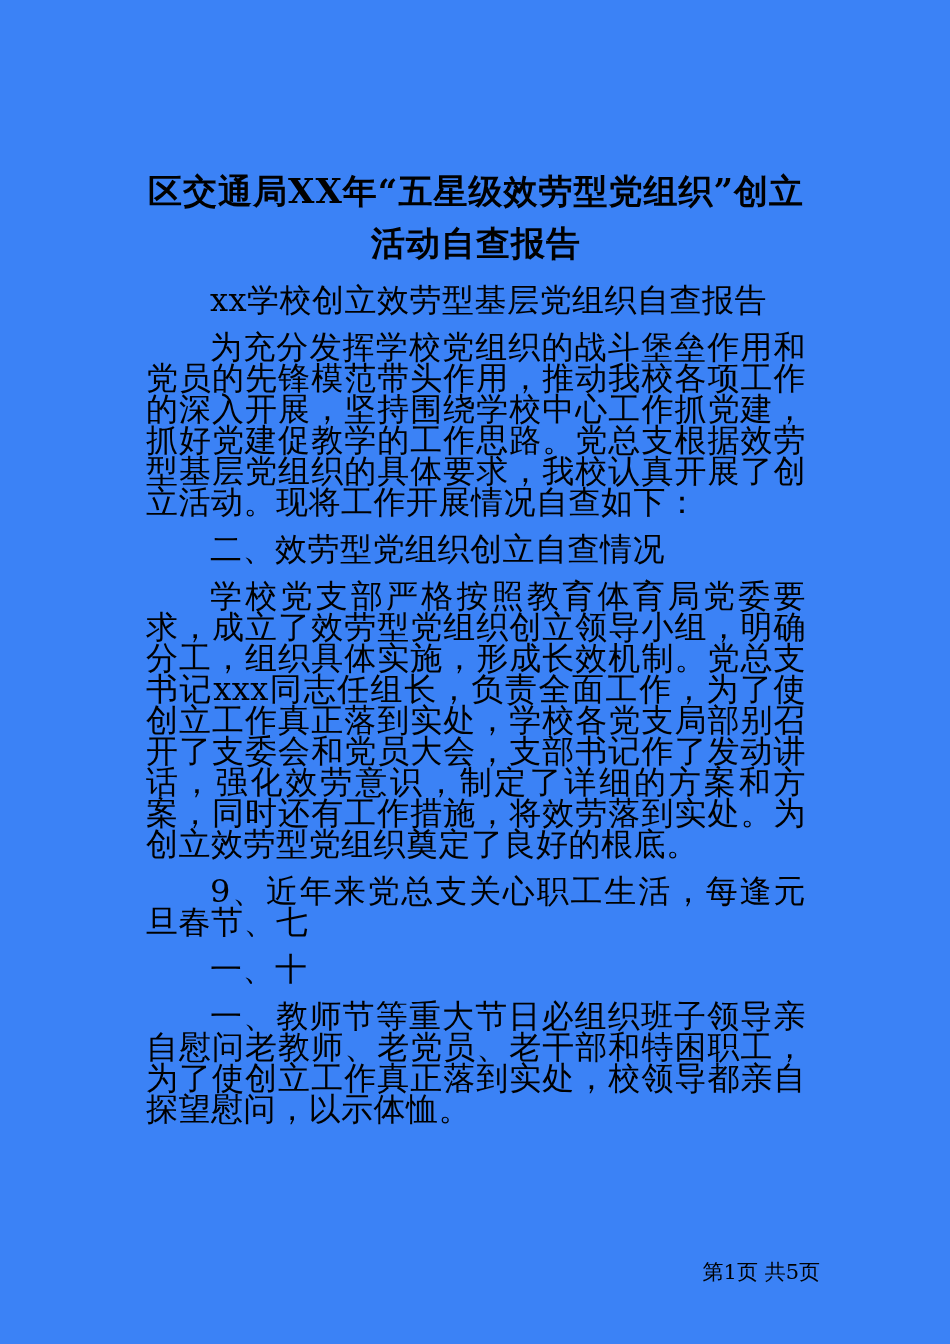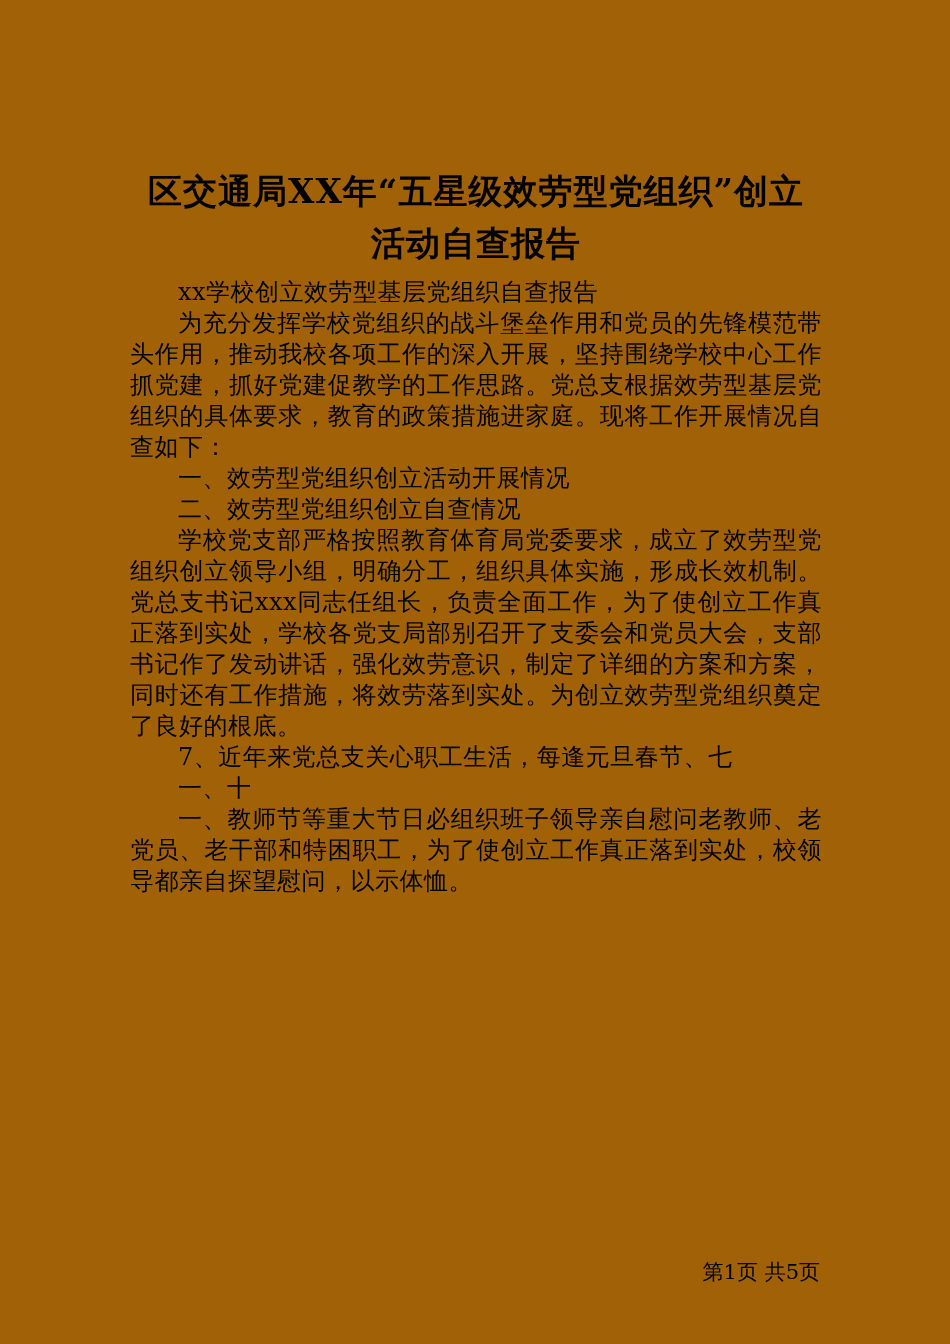--- a/index.html
+++ b/index.html
@@ -5,41 +5,41 @@
   html, body {
     margin: 0;
     padding: 0;
     background: #ffffff;
   }
   .page {
     position: relative;
     width: 950px;
     height: 1344px;
     margin: 0 auto;
-    background: #a16207;
+    background: #3b82f6;
     color: #000000;
     font-family: "DejaVu Serif", "Liberation Serif", serif;
     box-sizing: border-box;
     padding: 165px 128px 0 130px;
     overflow: hidden;
   }
   .doc-title {
     margin: 0 0 8px 0;
     font-size: 34px;
     font-weight: bold;
     line-height: 52px;
     text-align: center;
     letter-spacing: 1px;
   }
   .doc-title .title-line {
     display: block;
   }
   .para {
-    margin: 0;
-    font-size: 24px;
+    margin: 16px;
+    font-size: 32px;
     line-height: 31px;
     text-align: justify;
     text-indent: 2em;
     letter-spacing: 0.5px;
   }
   .footer {
     position: absolute;
     right: 130px;
     bottom: 62px;
     font-size: 21px;
@@ -51,25 +51,24 @@
 <body>
 
 <div class="page">
 
   <h1 class="doc-title">
     <span class="title-line">区交通局XX年“五星级效劳型党组织”创立</span>
     <span class="title-line">活动自查报告</span>
   </h1>
 
   <p class="para">xx学校创立效劳型基层党组织自查报告</p>
-  <p class="para">为充分发挥学校党组织的战斗堡垒作用和党员的先锋模范带头作用，推动我校各项工作的深入开展，坚持围绕学校中心工作抓党建，抓好党建促教学的工作思路。党总支根据效劳型基层党组织的具体要求，教育的政策措施进家庭。现将工作开展情况自查如下：</p>
-  <p class="para">一、效劳型党组织创立活动开展情况</p>
+  <p class="para">为充分发挥学校党组织的战斗堡垒作用和党员的先锋模范带头作用，推动我校各项工作的深入开展，坚持围绕学校中心工作抓党建，抓好党建促教学的工作思路。党总支根据效劳型基层党组织的具体要求，我校认真开展了创立活动。现将工作开展情况自查如下：</p>
   <p class="para">二、效劳型党组织创立自查情况</p>
   <p class="para">学校党支部严格按照教育体育局党委要求，成立了效劳型党组织创立领导小组，明确分工，组织具体实施，形成长效机制。党总支书记xxx同志任组长，负责全面工作，为了使创立工作真正落到实处，学校各党支局部别召开了支委会和党员大会，支部书记作了发动讲话，强化效劳意识，制定了详细的方案和方案，同时还有工作措施，将效劳落到实处。为创立效劳型党组织奠定了良好的根底。</p>
-  <p class="para">7、近年来党总支关心职工生活，每逢元旦春节、七</p>
+  <p class="para">9、近年来党总支关心职工生活，每逢元旦春节、七</p>
   <p class="para">一、十</p>
   <p class="para">一、教师节等重大节日必组织班子领导亲自慰问老教师、老党员、老干部和特困职工，为了使创立工作真正落到实处，校领导都亲自探望慰问，以示体恤。</p>
 
   <div class="footer">
     <span>第1页 共5页</span>
   </div>
 
 </div>
 
 </body></html>

